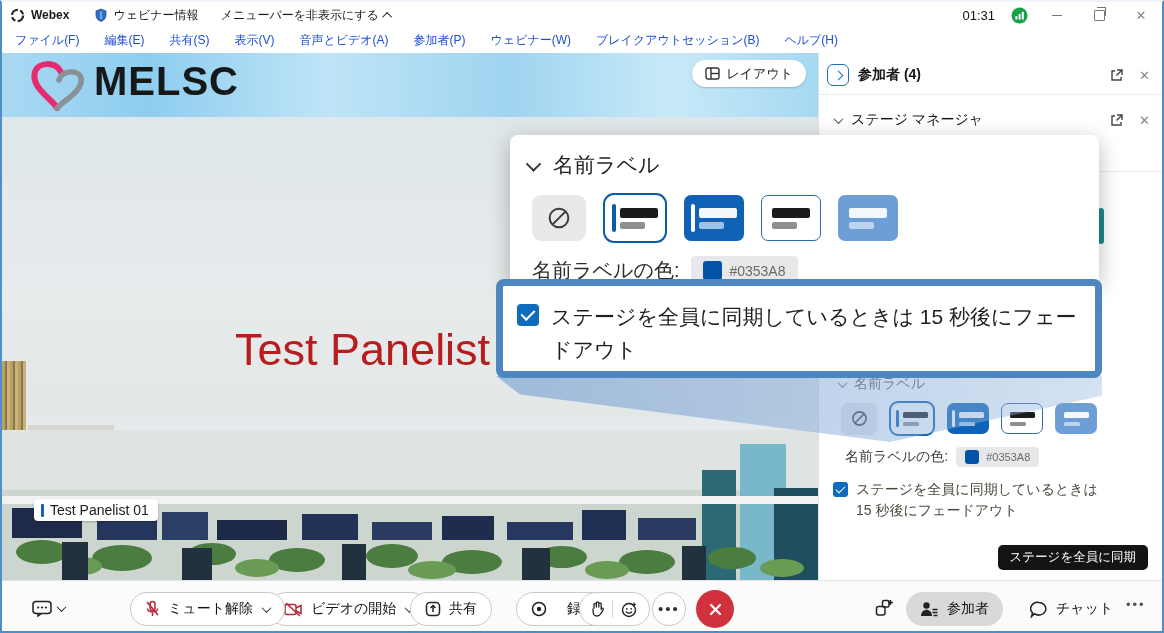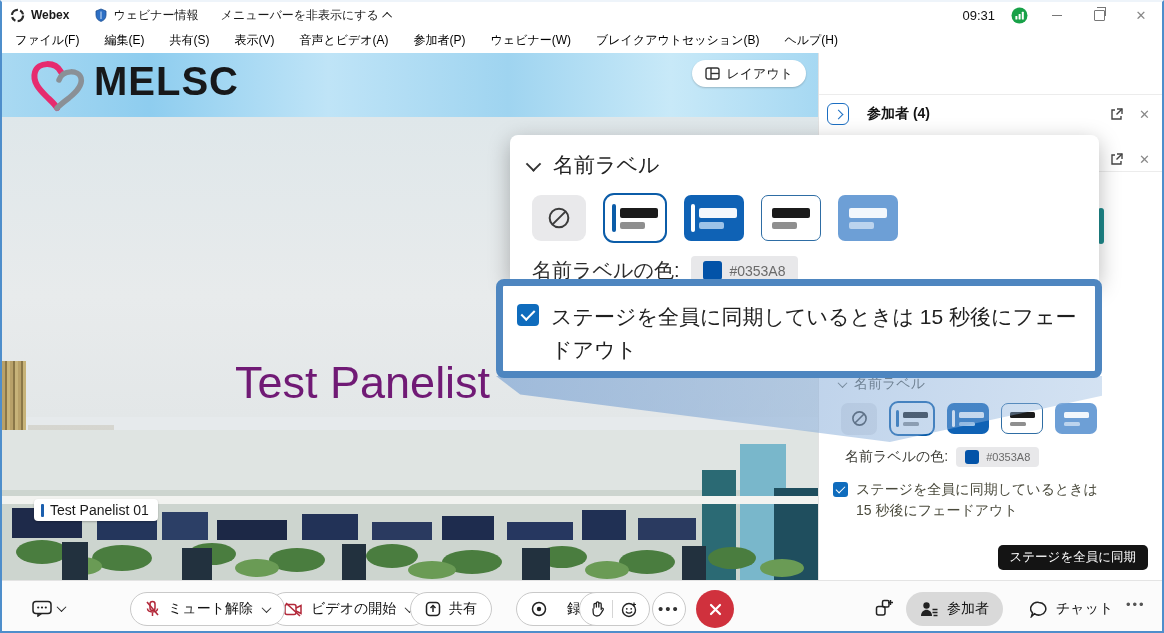--- a/index.html
+++ b/index.html
@@ -15,40 +15,40 @@
   .min-glyph{width:10px;height:0;border-top:1.4px solid #777;}
   .restore-glyph{width:9px;height:9px;border:1.2px solid #777;border-radius:1px;position:relative;}
   .restore-glyph::after{content:"";position:absolute;left:2px;top:-4px;width:8px;height:8px;border-top:1.2px solid #777;border-right:1.2px solid #777;}
   .x-glyph{font-size:13px;color:#888;line-height:1;}
   .chev{display:inline-block;width:6px;height:6px;border-right:1.5px solid currentColor;border-bottom:1.5px solid currentColor;}
   .chev.down{transform:rotate(45deg) translate(-1px,-1px);}
   .chev.up{transform:rotate(-135deg) translateY(-2px);}
   .chev.right{transform:rotate(-45deg);}
 
   
-  .menubar{position:absolute;left:0;top:26px;width:100%;height:25px;background:#fff;display:flex;align-items:center;gap:25px;padding-left:13px;box-sizing:border-box;font-size:12px;color:#000000;}
+  .menubar{position:absolute;left:0;top:26px;width:100%;height:25px;background:#fff;display:flex;align-items:center;gap:25px;padding-left:13px;box-sizing:border-box;font-size:12px;color:#1d4ed8;}
   .menu-item{cursor:default;white-space:nowrap;}
 
   
   .video{position:absolute;left:0;top:51px;width:816px;height:527px;overflow:hidden;background:#e6eaec;}
   .sky{position:absolute;left:0;top:0;width:100%;height:64px;background:linear-gradient(90deg,#a9d9f2 0%,#8ecdef 18%,#bfe4f7 40%,#9fd4f0 62%,#c8e9f8 82%,#a6d8f2 100%);}
   .haze{position:absolute;left:0;top:64px;width:100%;height:300px;background:linear-gradient(#dfe7ea,#e8ebec 60%,#e3e7e8);}
   .skyline{position:absolute;left:0;bottom:0;}
   .tower-left{position:absolute;left:0;top:308px;width:24px;height:219px;background:repeating-linear-gradient(90deg,#b8a169 0 3px,#8a7748 3px 5px,#c7b379 5px 8px);}
   .bldg-gray{position:absolute;left:26px;top:372px;width:86px;height:155px;background:linear-gradient(#d6d6d0,#c9cac2);}
   .brand{position:absolute;left:26px;top:6px;display:flex;align-items:flex-start;gap:8px;}
   .brand-word{font-size:40px;font-weight:800;letter-spacing:1px;color:#17181a;}
   .layout-btn{position:absolute;right:12px;top:7px;height:27px;background:#fff;border-radius:14px;display:flex;align-items:center;gap:6px;padding:0 13px;font-size:13px;color:#1b1b1b;box-shadow:0 1px 2px rgba(0,0,0,.2);}
-  .speaker-name{position:absolute;left:233px;top:304px;font-size:45px;color:#701a75;white-space:nowrap;z-index:5;}
+  .speaker-name{position:absolute;left:233px;top:271px;font-size:45px;color:#b91c1c;white-space:nowrap;z-index:5;}
   .name-badge{position:absolute;left:32px;top:446px;background:#fff;border-radius:4px;padding:3px 9px 3px 7px;display:flex;align-items:center;gap:6px;font-size:14px;color:#1a1a1a;box-shadow:0 1px 2px rgba(0,0,0,.25);z-index:6;}
   .name-badge .vb{width:3px;height:13px;background:#1b5fae;border-radius:1px;}
 
   
   .sidebar{position:absolute;left:816px;top:51px;width:346px;height:527px;background:#fff;border-left:1px solid #e2e2e2;box-sizing:border-box;}
-  .panel-header{position:absolute;left:0;width:100%;height:34px;display:flex;align-items:center;padding:0 14px 0 8px;box-sizing:border-box;gap:18px;font-size:14px;color:#141414;margin-top:39px;}
+  .panel-header{position:absolute;left:0;width:100%;height:34px;display:flex;align-items:center;padding:0 14px 0 8px;box-sizing:border-box;gap:9px;font-size:14px;color:#141414;}
   .ph-title{font-weight:bold;}
   .ph-title.normal{font-weight:normal;}
   .ph-icons{margin-left:auto;display:flex;align-items:center;gap:16px;color:#444;}
   .chev-box{width:20px;height:20px;border:1.5px solid #1b6ec2;border-radius:6px;display:flex;align-items:center;justify-content:center;color:#1b6ec2;}
   .sb-divider{position:absolute;left:0;width:100%;height:0;border-top:1px solid #ececec;}
   .scroll-thumb{position:absolute;left:279px;top:155px;width:6px;height:36px;border-radius:3px;background:#1f8a8c;}
 
   
   .nl-small{position:absolute;left:0;top:322px;width:100%;font-size:14px;color:#454545;}
   .nls-header{display:flex;align-items:center;gap:8px;padding-left:20px;color:#5c5c54;}
@@ -138,21 +138,21 @@
           <path d="M6 1 L11 3 V7 C11 10.5 8.8 12.5 6 13.4 C3.2 12.5 1 10.5 1 7 V3 Z" fill="#2d6fc4" stroke="#1c4f92" stroke-width=".8"></path>
           <path d="M6 3.5 V11" stroke="#cfe3f8" stroke-width="1"></path>
         </svg>
       <span>ウェビナー情報</span>
     </span>
     <span class="tb-group" style="margin-left:22px;">
       <span>メニューバーを非表示にする</span>
       <span class="chev up"></span>
     </span>
     <span class="tb-right">
-      <span class="tb-time">09:31</span>
+      <span class="tb-time">01:31</span>
       <svg width="17" height="17" viewBox="0 0 17 17">
           <circle cx="8.5" cy="8.5" r="8" fill="#18a148"></circle>
           <rect x="4.4" y="9" width="2" height="3.6" fill="#fff" rx=".5"></rect>
           <rect x="7.6" y="7" width="2" height="5.6" fill="#fff" rx=".5"></rect>
           <rect x="10.8" y="4.8" width="2" height="7.8" fill="#fff" rx=".5"></rect>
         </svg>
       <span class="winbtn">
           <span class="min-glyph"></span>
         </span>
       <span class="winbtn">

